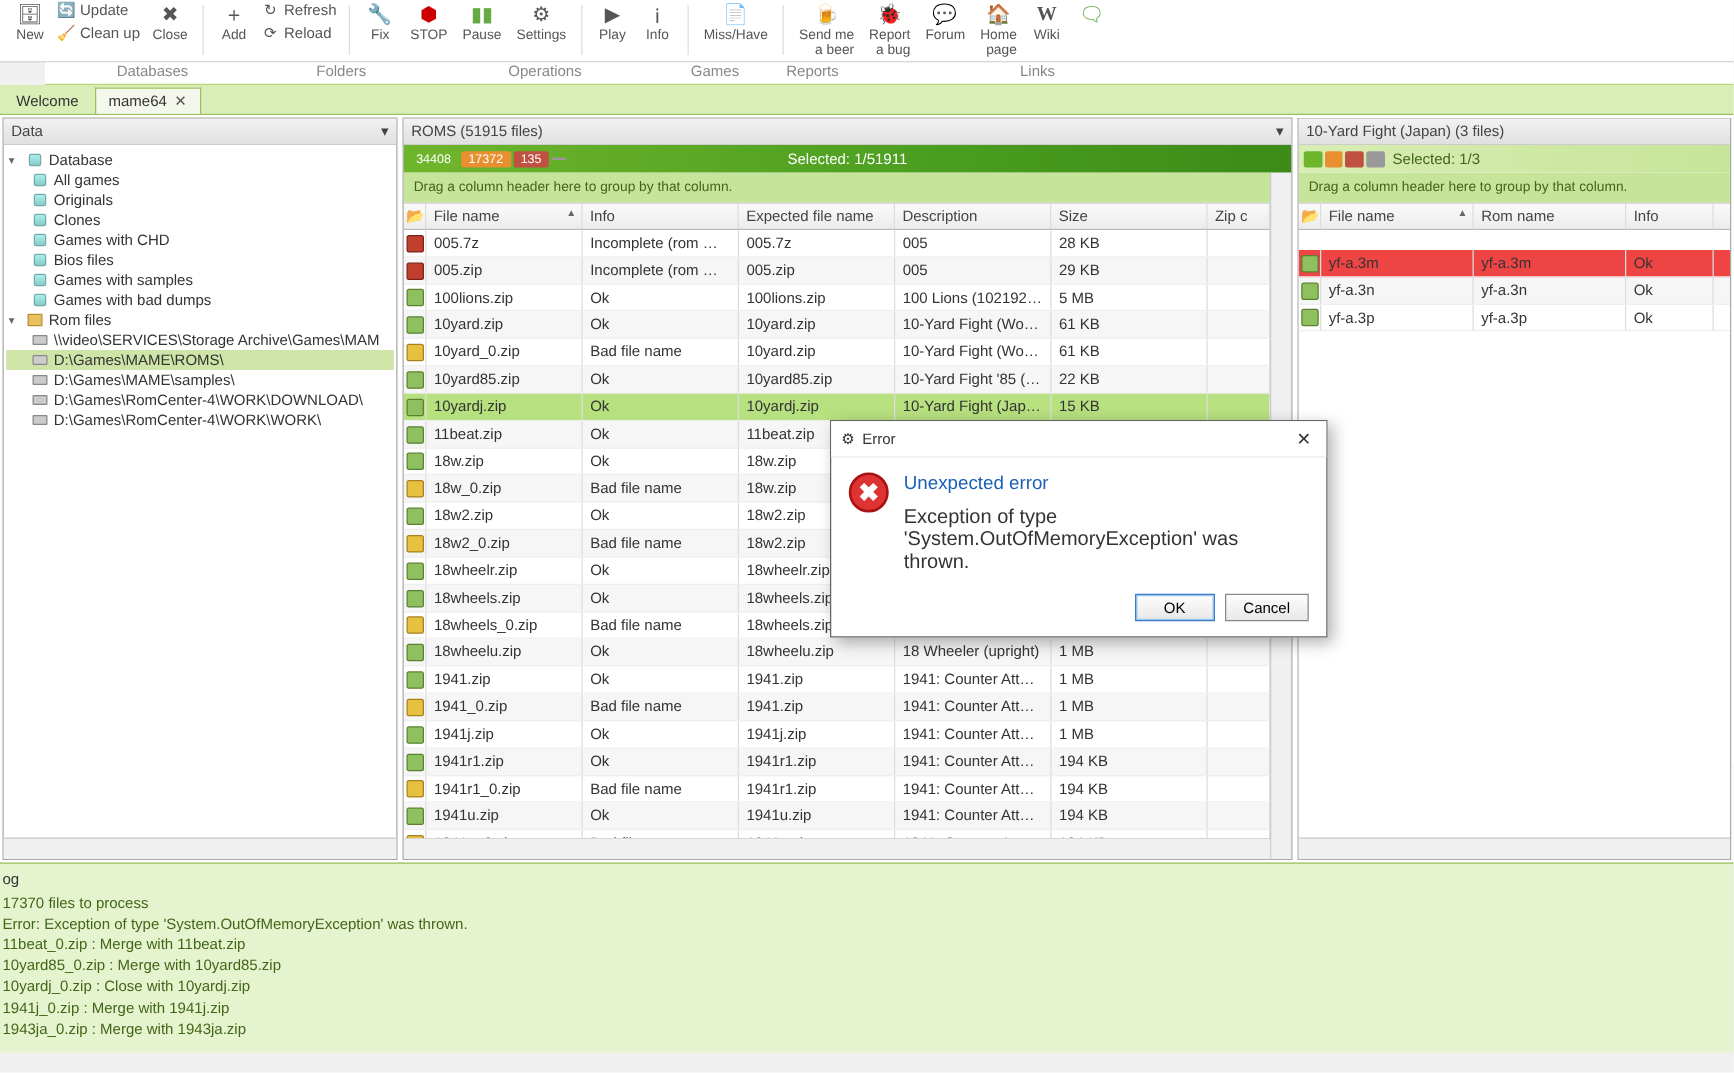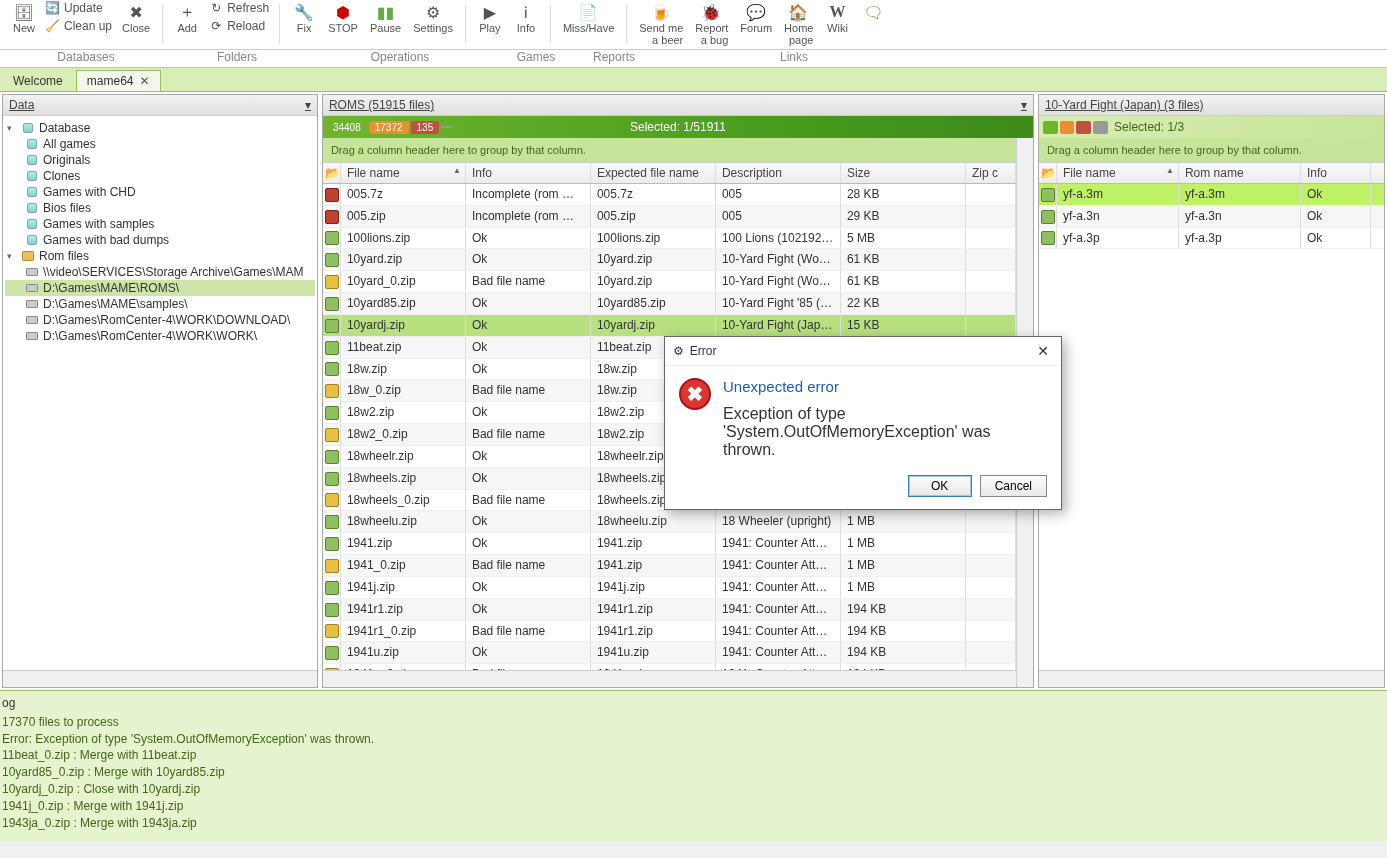--- a/index.html
+++ b/index.html
@@ -8,33 +8,33 @@
 
 .ribbon { height:50px; background:#fff; border-bottom:1px solid #ccc; display:flex; align-items:flex-start; padding:0 6px; }
 .ribbon-items { display:flex; align-items:flex-start; }
 .ribbon-btn { display:flex; flex-direction:column; align-items:center; padding:2px 6px; cursor:pointer; color:#555; }
 .ribbon-btn .ico { width:24px; height:20px; display:flex; align-items:center; justify-content:center; font-size:16px; }
 .ribbon-btn .lbl { font-size:11px; color:#555; line-height:1.1; text-align:right; }
 .ribbon-small { display:flex; flex-direction:column; gap:2px; }
 .ribbon-small-btn { display:flex; align-items:center; gap:4px; padding:1px 4px; cursor:pointer; color:#555; font-size:11px; }
 .ribbon-small-btn .ico { width:14px; height:14px; display:flex; align-items:center; justify-content:center; font-size:12px; }
 .ribbon-sep { width:1px; background:#ddd; margin:4px 6px; align-self:stretch; }
-.ribbon-labels { height:18px; background:#fff; display:flex; border-bottom:1px solid #b6d67a; font-size:11px; color:#888; }
+.ribbon-labels { height:18px; background:#fff; display:flex; border-bottom:1px solid #b6d67a; font-size:11px; color:#888;margin-left:36px; }
 .ribbon-labels span { text-align:center; }
 
 
 .tab-strip { height:24px; background:#d9eeb7; display:flex; align-items:flex-end; border-bottom:1px solid #9ac05e; }
 .tab { background:#f4f8ec; border:1px solid #9ac05e; border-bottom:none; padding:3px 10px; margin-left:2px; font-size:12px; color:#333; display:flex; align-items:center; gap:6px; cursor:pointer; }
 .tab.inactive { background:#d9eeb7; border-color:transparent; }
 .tab .close { color:#555; cursor:pointer; }
 
 
 .main { display:flex; height:598px; background:#fff; }
 .panel { display:flex; flex-direction:column; border:1px solid #aaa; margin:2px; background:#fff; }
-.panel-title { background:linear-gradient(#f2f2f2,#e0e0e0); padding:3px 6px; font-size:12px; color:#444; border-bottom:1px solid #ccc; display:flex; justify-content:space-between;text-decoration:underline; }
+.panel-title { background:linear-gradient(#f2f2f2,#e0e0e0); padding:3px 6px; font-size:12px; color:#444; border-bottom:1px solid #ccc; display:flex; justify-content:space-between; }
 .panel-title .caret { cursor:pointer; }
 
 .left-panel { width:324px; }
 .mid-panel { flex:1; }
 .right-panel { width:356px; }
 
 
 .tree { padding:4px 2px; overflow:auto; flex:1; color:#333; }
 .tree-item { display:flex; align-items:center; gap:4px; padding:1px 2px; cursor:pointer; white-space:nowrap; }
 .tree-item.indent1 { padding-left:20px; }
@@ -55,21 +55,21 @@
 
 
 .grid-head { display:flex; background:linear-gradient(#fafafa,#ececec); border-top:1px solid #ccc; border-bottom:1px solid #bbb; }
 .grid-head .col, .grid-row .col { padding:3px 6px; border-right:1px solid #ddd; overflow:hidden; text-overflow:ellipsis; white-space:nowrap; font-size:12px; color:#333; }
 .grid-head .col { color:#444; cursor:pointer; position:relative; }
 .sort-asc::after { content:"▲"; font-size:8px; color:#666; position:absolute; right:4px; }
 .grid-body { flex:1; overflow:auto; background:#fff; }
 .grid-row { display:flex; border-bottom:1px solid #eee; }
 .grid-row.alt { background:#f6f6f6; }
 .grid-row.sel { background:#b7e07f; }
-.grid-row.hl { background:#bef264; }
+.grid-row.hl { background:#ef4444;margin-top:16px; }
 .row-ico { width:14px;height:14px;border:1px solid #999;background:#ddd;display:inline-block;margin-right:4px;border-radius:2px;vertical-align:middle; }
 .row-ico.red{background:#c04030;border-color:#802018;}
 .row-ico.green{background:#8ec060;border-color:#5a8030;}
 .row-ico.yellow{background:#e8c040;border-color:#a88020;}
 
 
 .mid-panel .c0{width:18px;padding:3px 2px;} .mid-panel .c1{width:125px;} .mid-panel .c2{width:125px;} .mid-panel .c3{width:125px;} .mid-panel .c4{width:125px;} .mid-panel .c5{width:125px;} .mid-panel .c6{width:50px;}
 
 .right-panel .c0{width:18px;padding:3px 2px;} .right-panel .c1{width:122px;} .right-panel .c2{width:122px;} .right-panel .c3{width:70px;}
 

